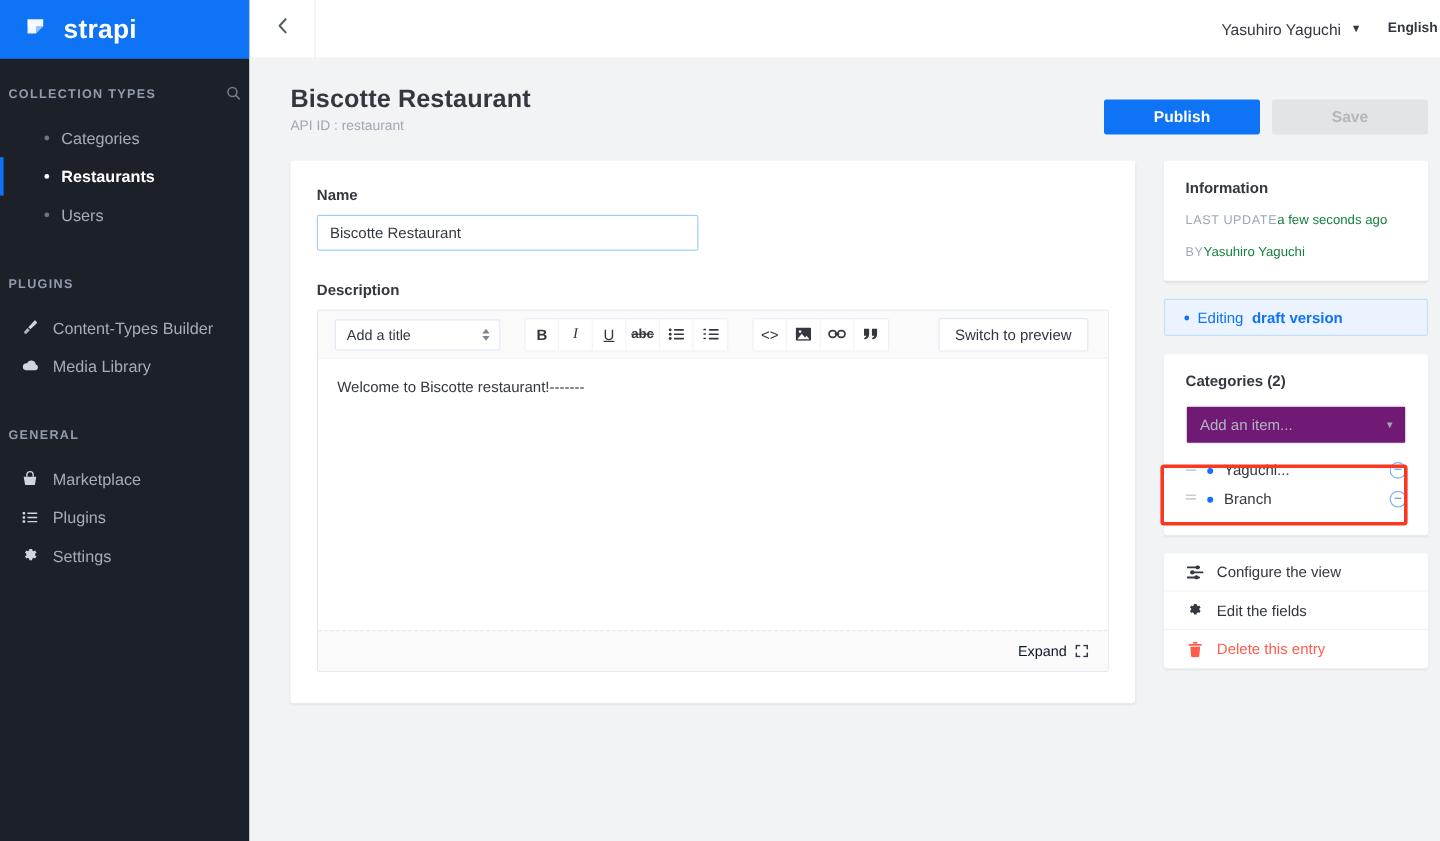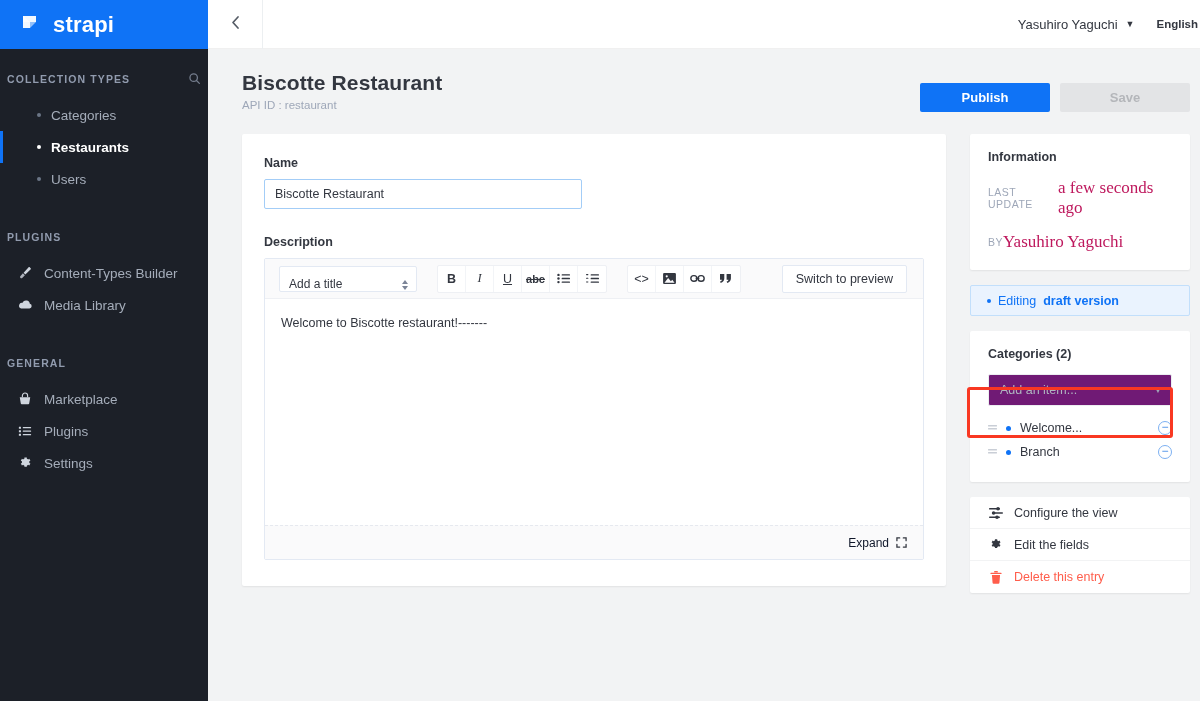--- a/index.html
+++ b/index.html
@@ -124,21 +124,21 @@
   
   .editor {
     border: 1px solid #e3e9f3; border-radius: 2px; margin-top: 0;
   }
   .editor-toolbar {
     height: 40px; background: #fafafb; border-bottom: 1px solid #eef0f4;
     display: flex; align-items: center; padding: 0 14px; gap: 20px;
   }
   .tool-select {
     width: 138px; height: 26px; background: #fff; border: 1px solid #e3e9f3;
-    border-radius: 2px; display: flex; align-items: flex-end; justify-content: space-between;
+    border-radius: 2px; display: flex; align-items: center; justify-content: space-between;
     padding: 0 7px 0 9px; font-size: 12px; color: #333740; cursor: pointer;
   }
   .spin { display: flex; flex-direction: column; gap: 2px; color: #7b8497; font-size: 7px; line-height: 6px; }
   .tool-group { display: flex; background: #fff; border: 1px solid #eef0f4; border-radius: 2px; }
   .tool-btn {
     width: 28px; height: 26px; display: flex; align-items: center; justify-content: center;
     font-size: 12.5px; color: #333740; cursor: pointer; border-right: 1px solid #f2f4f7;
   }
   .tool-btn:last-child { border-right: none; }
   .tool-btn.b { font-weight: 700; }
@@ -162,21 +162,21 @@
   }
   .expand-ico { color: #333740; display: flex; }
 
   
   .panel { background: #fff; border-radius: 2px; box-shadow: 0 1px 2px rgba(0,0,0,0.07); }
   .panel + .panel { margin-top: 15px; }
   .panel-pad { padding: 16px 18px 18px 18px; }
   .panel-title { font-size: 12.5px; font-weight: 600; color: #333740; }
   .info-row { display: flex; align-items: center; justify-content: flex-start; margin-top: 14px; }
   .info-key { font-size: 10.5px; color: #9ea7b8; letter-spacing: .5px; text-transform: uppercase; }
-  .info-val { font-size: 17px; color: #be185d; font-family: Liberation Serif, serif; }
+  .info-val { font-size: 11px; color: #15803d; }
 
   .draft-banner {
     background: #eaf3fe; border: 1px solid #c2dffb; border-radius: 2px;
     height: 31px; display: flex; align-items: center; padding-left: 16px;
     font-size: 12.5px; color: #0f73f6; gap: 7px; margin-top: 15px;
   }
   .draft-dot { width: 4px; height: 4px; background: #0f73f6; border-radius: 50%; }
   .draft-strong { font-weight: 700; }
 
   .cat-panel { position: relative; }
@@ -468,21 +468,21 @@
             </div>
             <div class="cat-list">
               <div class="cat-item">
                 <span class="drag-handle">
                   <svg width="9" height="8" viewBox="0 0 9 8" fill="#c9ced6">
                     <rect x="0" y="1" width="9" height="1.4" rx=".5"></rect>
                       <rect x="0" y="4" width="9" height="1.4" rx=".5"></rect>
                   </svg>
                 </span>
                 <span class="cat-dot"></span>
-                <span class="cat-name">Welcome...</span>
+                <span class="cat-name">Yaguchi...</span>
                 <span class="cat-remove">
                     <span>−</span>
                   </span>
               </div>
               <div class="cat-item">
                 <span class="drag-handle">
                   <svg width="9" height="8" viewBox="0 0 9 8" fill="#c9ced6">
                     <rect x="0" y="1" width="9" height="1.4" rx=".5"></rect>
                       <rect x="0" y="4" width="9" height="1.4" rx=".5"></rect>
                   </svg>

